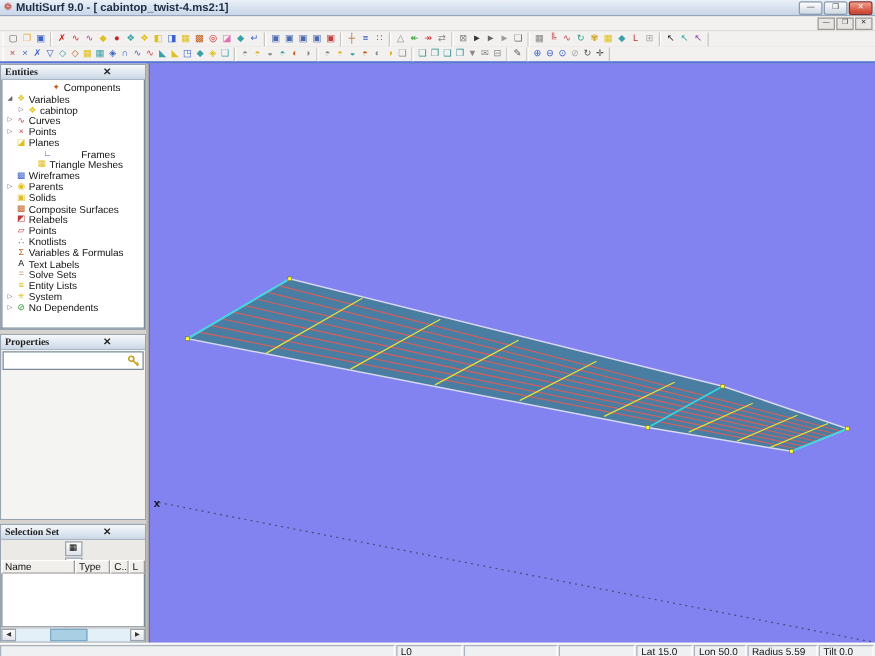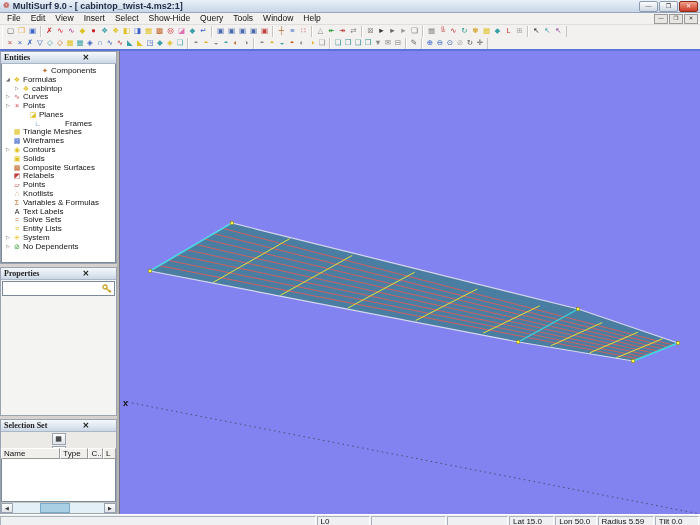--- a/index.html
+++ b/index.html
@@ -70,32 +70,20 @@
   <span class="app-icon">❁</span>
   <span class="title-text">MultiSurf 9.0 - [ cabintop_twist-4.ms2:1]</span>
   <span class="winbtns">
     <span class="winbtn">—</span>
     <span class="winbtn">❐</span>
     <span class="winbtn close">✕</span>
   </span>
 </div>
 
 <div class="menubar">
-  <span id="menu-items" style="display:flex">
-      <span class="menuitem">File</span>
-      <span class="menuitem">Edit</span>
-      <span class="menuitem">View</span>
-      <span class="menuitem">Insert</span>
-      <span class="menuitem">Select</span>
-      <span class="menuitem">Show-Hide</span>
-      <span class="menuitem">Query</span>
-      <span class="menuitem">Tools</span>
-      <span class="menuitem">Window</span>
-      <span class="menuitem">Help</span>
-    </span>
   <span class="mdibtns">
     <span class="mdibtn">—</span>
     <span class="mdibtn">❐</span>
     <span class="mdibtn">✕</span>
   </span>
 </div>
 
 <div class="toolbar row1" id="toolbar-row1">
     <span class="tbgroup">
       <span class="tbico" style="color: rgb(85, 85, 85);">▢</span>
@@ -232,61 +220,61 @@
       </div>
       <div class="tree" id="entities-tree">
           <div class="trow" style="padding-left: 2px; margin-left: 28px;">
             <span class="texp"></span>
             <span class="tico" style="color: rgb(192, 96, 32);">✦</span>
             <span class="tlabel">Components</span>
           </div>
           <div class="trow" style="padding-left: 2px;">
             <span class="texp">◢</span>
             <span class="tico" style="color: rgb(224, 192, 32);">❖</span>
-            <span class="tlabel">Formulas</span>
+            <span class="tlabel">Variables</span>
           </div>
           <div class="trow" style="padding-left: 11px;">
             <span class="texp">▷</span>
             <span class="tico" style="color: rgb(224, 192, 32);">❖</span>
             <span class="tlabel">cabintop</span>
           </div>
           <div class="trow" style="padding-left: 2px;">
             <span class="texp">▷</span>
             <span class="tico" style="color: rgb(192, 58, 58);">∿</span>
             <span class="tlabel">Curves</span>
           </div>
           <div class="trow" style="padding-left: 2px;">
             <span class="texp">▷</span>
             <span class="tico" style="color: rgb(192, 58, 58);">×</span>
             <span class="tlabel">Points</span>
           </div>
-          <div class="trow" style="padding-left: 18px;">
+          <div class="trow" style="padding-left: 2px;">
             <span class="texp"></span>
             <span class="tico" style="color: rgb(224, 192, 32);">◪</span>
             <span class="tlabel">Planes</span>
           </div>
           <div class="trow" style="padding-left: 2px; gap: 21px;">
             <span class="texp"></span>
             <span class="tico" style="color: rgb(58, 98, 200);">∟</span>
             <span class="tlabel">Frames</span>
           </div>
-          <div class="trow" style="padding-left: 2px;">
+          <div class="trow" style="padding-left: 2px; justify-content: center;">
             <span class="texp"></span>
             <span class="tico" style="color: rgb(224, 192, 32);">▦</span>
             <span class="tlabel">Triangle Meshes</span>
           </div>
           <div class="trow" style="padding-left: 2px;">
             <span class="texp"></span>
             <span class="tico" style="color: rgb(58, 98, 200);">▩</span>
             <span class="tlabel">Wireframes</span>
           </div>
           <div class="trow" style="padding-left: 2px;">
             <span class="texp">▷</span>
             <span class="tico" style="color: rgb(224, 192, 32);">◉</span>
-            <span class="tlabel">Contours</span>
+            <span class="tlabel">Parents</span>
           </div>
           <div class="trow" style="padding-left: 2px;">
             <span class="texp"></span>
             <span class="tico" style="color: rgb(224, 192, 32);">▣</span>
             <span class="tlabel">Solids</span>
           </div>
           <div class="trow" style="padding-left: 2px;">
             <span class="texp"></span>
             <span class="tico" style="color: rgb(192, 96, 32);">▩</span>
             <span class="tlabel">Composite Surfaces</span>

